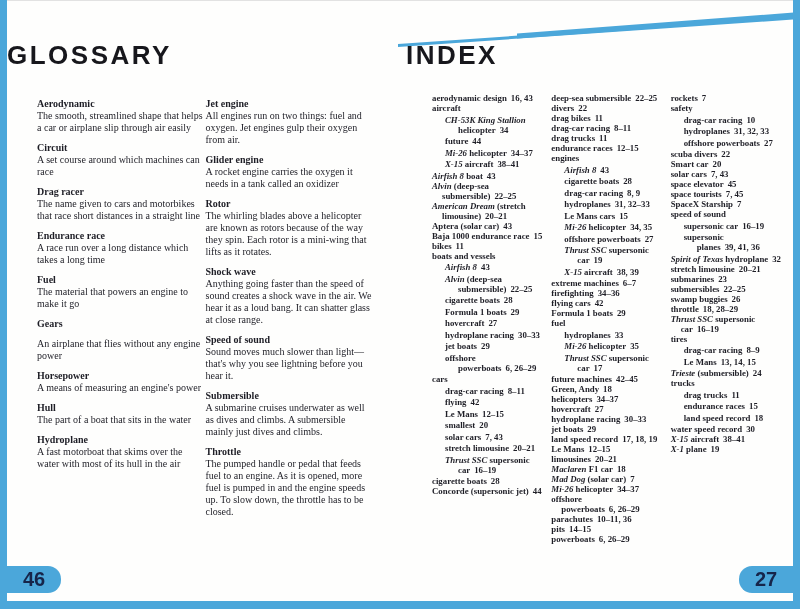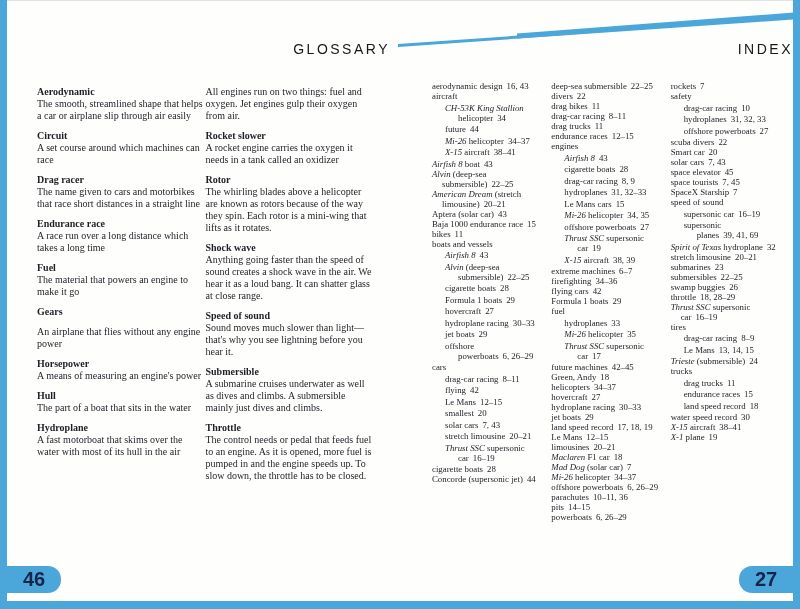--- a/index.html
+++ b/index.html
@@ -18,34 +18,34 @@
   .edge-right{top:0;right:0;width:7px;height:100%;}
   .edge-bottom{bottom:0;left:0;width:100%;height:8px;}
   .swoosh{position:absolute;left:0;top:0;pointer-events:none;}
   .swoosh-part{fill:var(--accent);}
 
   .page{position:absolute;top:0;height:100%;box-sizing:border-box;}
   .page-left{left:7px;width:383px;}
   .page-right{left:406px;width:387px;}
 
   h1.page-title{
-    margin:42px 0 0;text-align:right;
+    margin:42px 0 0;text-align:left;
     font-family:"Liberation Sans","DejaVu Sans",sans-serif;
-    font-weight:400;font-size:14px;line-height:1;letter-spacing:2.5px;color:#17171c;
+    font-weight:700;font-size:26px;line-height:1;letter-spacing:2.5px;color:#17171c;
   }
 
   
   .gloss-cols{display:flex;gap:0;margin:30px 16px 0 30px;}
   .gcol{flex:1;min-width:0;}
   .gentry{font-size:10px;line-height:12px;margin-bottom:8px;}
   .gterm{font-weight:700;}
   .gdef{font-weight:400;}
 
   
-  .index-cols{display:flex;gap:9px;margin:25px 12px 8px 26px;}
+  .index-cols{display:flex;gap:9px;margin:25px 12px 8px 26px;font-weight:bold;}
   .icol{flex:1;min-width:0;}
   .ix{font-size:8.8px;line-height:10px;}
   .i0{padding-left:10px;text-indent:-10px;}
   .i1{padding-left:26px;text-indent:-13px;margin:1.5px 0;}
   .pg{margin-left:4px;white-space:nowrap;}
 
   .pagenum{
     position:absolute;bottom:16px;width:54px;height:27px;background:var(--accent);
     color:var(--pg-ink);font-family:"Liberation Sans","DejaVu Sans",sans-serif;
     font-weight:700;font-size:20px;display:flex;align-items:center;justify-content:center;
@@ -105,45 +105,46 @@
             <div class="gterm">Hull</div>
             <div class="gdef">The part of a boat that sits in the water</div>
           </div>
           <div class="gentry">
             <div class="gterm">Hydroplane</div>
             <div class="gdef">A fast motorboat that skims over the water with most of its hull in the air</div>
           </div>
         </div>
       <div class="gcol" id="gcol-1">
           <div class="gentry">
+            <div class="gterm">Jet engine</div>
             <div class="gdef">All engines run on two things: fuel and oxygen. Jet engines gulp their oxygen from air.</div>
           </div>
           <div class="gentry">
-            <div class="gterm">Rocket slower</div>
+            <div class="gterm">Glider engine</div>
             <div class="gdef">A rocket engine carries the oxygen it needs in a tank called an oxidizer</div>
           </div>
           <div class="gentry">
             <div class="gterm">Rotor</div>
             <div class="gdef">The whirling blades above a helicopter are known as rotors because of the way they spin. Each rotor is a mini-wing that lifts as it rotates.</div>
           </div>
           <div class="gentry">
             <div class="gterm">Shock wave</div>
             <div class="gdef">Anything going faster than the speed of sound creates a shock wave in the air. We hear it as a loud bang. It can shatter glass at close range.</div>
           </div>
           <div class="gentry">
             <div class="gterm">Speed of sound</div>
             <div class="gdef">Sound moves much slower than light—that's why you see lightning before you hear it.</div>
           </div>
           <div class="gentry">
             <div class="gterm">Submersible</div>
             <div class="gdef">A submarine cruises underwater as well as dives and climbs. A submersible mainly just dives and climbs.</div>
           </div>
           <div class="gentry">
             <div class="gterm">Throttle</div>
-            <div class="gdef">The control needs or pedal that feeds fuel to an engine. As it is opened, more fuel is pumped in and the engine speeds up. To slow down, the throttle has to be closed.</div>
+            <div class="gdef">The pumped handle or pedal that feeds fuel to an engine. As it is opened, more fuel is pumped in and the engine speeds up. To slow down, the throttle has to be closed.</div>
           </div>
         </div>
     </div>
   </section>
 
   <section class="page page-right">
     <h1 class="page-title">INDEX</h1>
     <div class="index-cols">
       <div class="icol" id="icol-0">
           <div class="ix i0">aerodynamic design<span class="pg">16, 43</span></div>
@@ -227,21 +228,21 @@
           <div class="ix i1">hydroplanes<span class="pg">31, 32, 33</span></div>
           <div class="ix i1">offshore powerboats<span class="pg">27</span></div>
           <div class="ix i0">scuba divers<span class="pg">22</span></div>
           <div class="ix i0">Smart car<span class="pg">20</span></div>
           <div class="ix i0">solar cars<span class="pg">7, 43</span></div>
           <div class="ix i0">space elevator<span class="pg">45</span></div>
           <div class="ix i0">space tourists<span class="pg">7, 45</span></div>
           <div class="ix i0">SpaceX Starship<span class="pg">7</span></div>
           <div class="ix i0">speed of sound</div>
           <div class="ix i1">supersonic car<span class="pg">16–19</span></div>
-          <div class="ix i1">supersonic planes<span class="pg">39, 41, 69</span></div>
+          <div class="ix i1">supersonic planes<span class="pg">39, 41, 36</span></div>
           <div class="ix i0"><i>Spirit of Texas</i> hydroplane<span class="pg">32</span></div>
           <div class="ix i0">stretch limousine<span class="pg">20–21</span></div>
           <div class="ix i0">submarines<span class="pg">23</span></div>
           <div class="ix i0">submersibles<span class="pg">22–25</span></div>
           <div class="ix i0">swamp buggies<span class="pg">26</span></div>
           <div class="ix i0">throttle<span class="pg">18, 28–29</span></div>
           <div class="ix i0"><i>Thrust SSC</i> supersonic car<span class="pg">16–19</span></div>
           <div class="ix i0">tires</div>
           <div class="ix i1">drag-car racing<span class="pg">8–9</span></div>
           <div class="ix i1">Le Mans<span class="pg">13, 14, 15</span></div>

